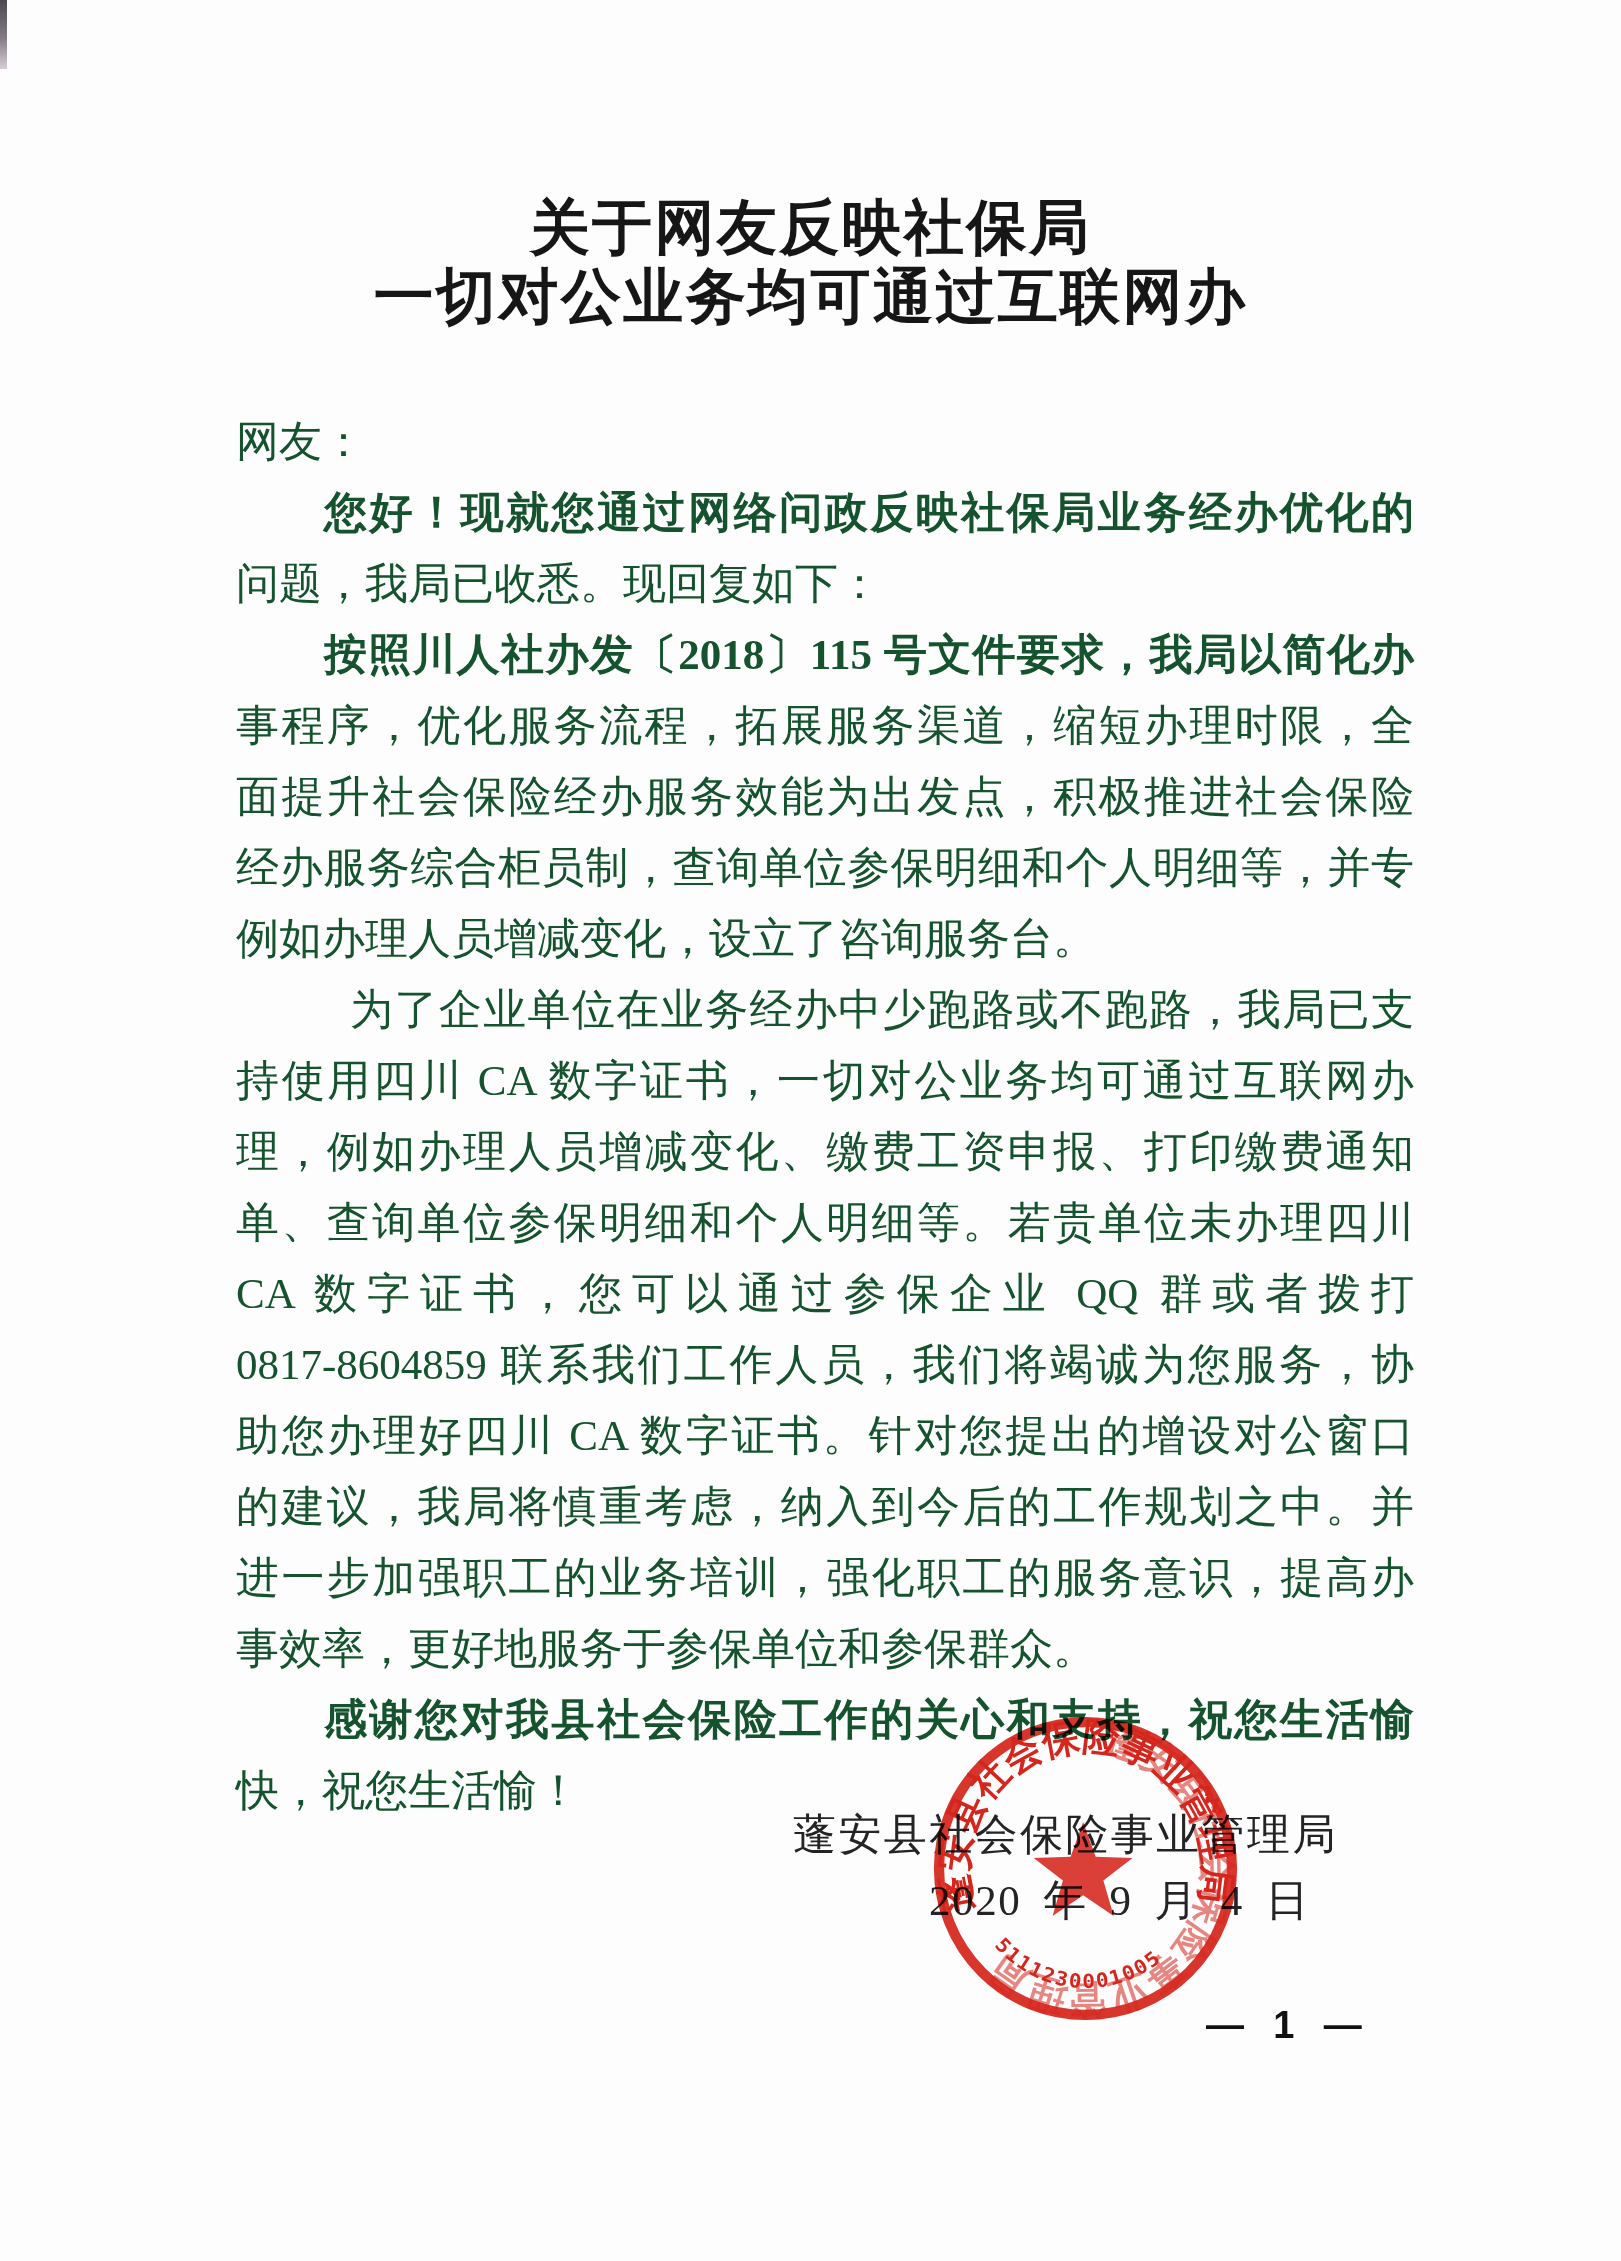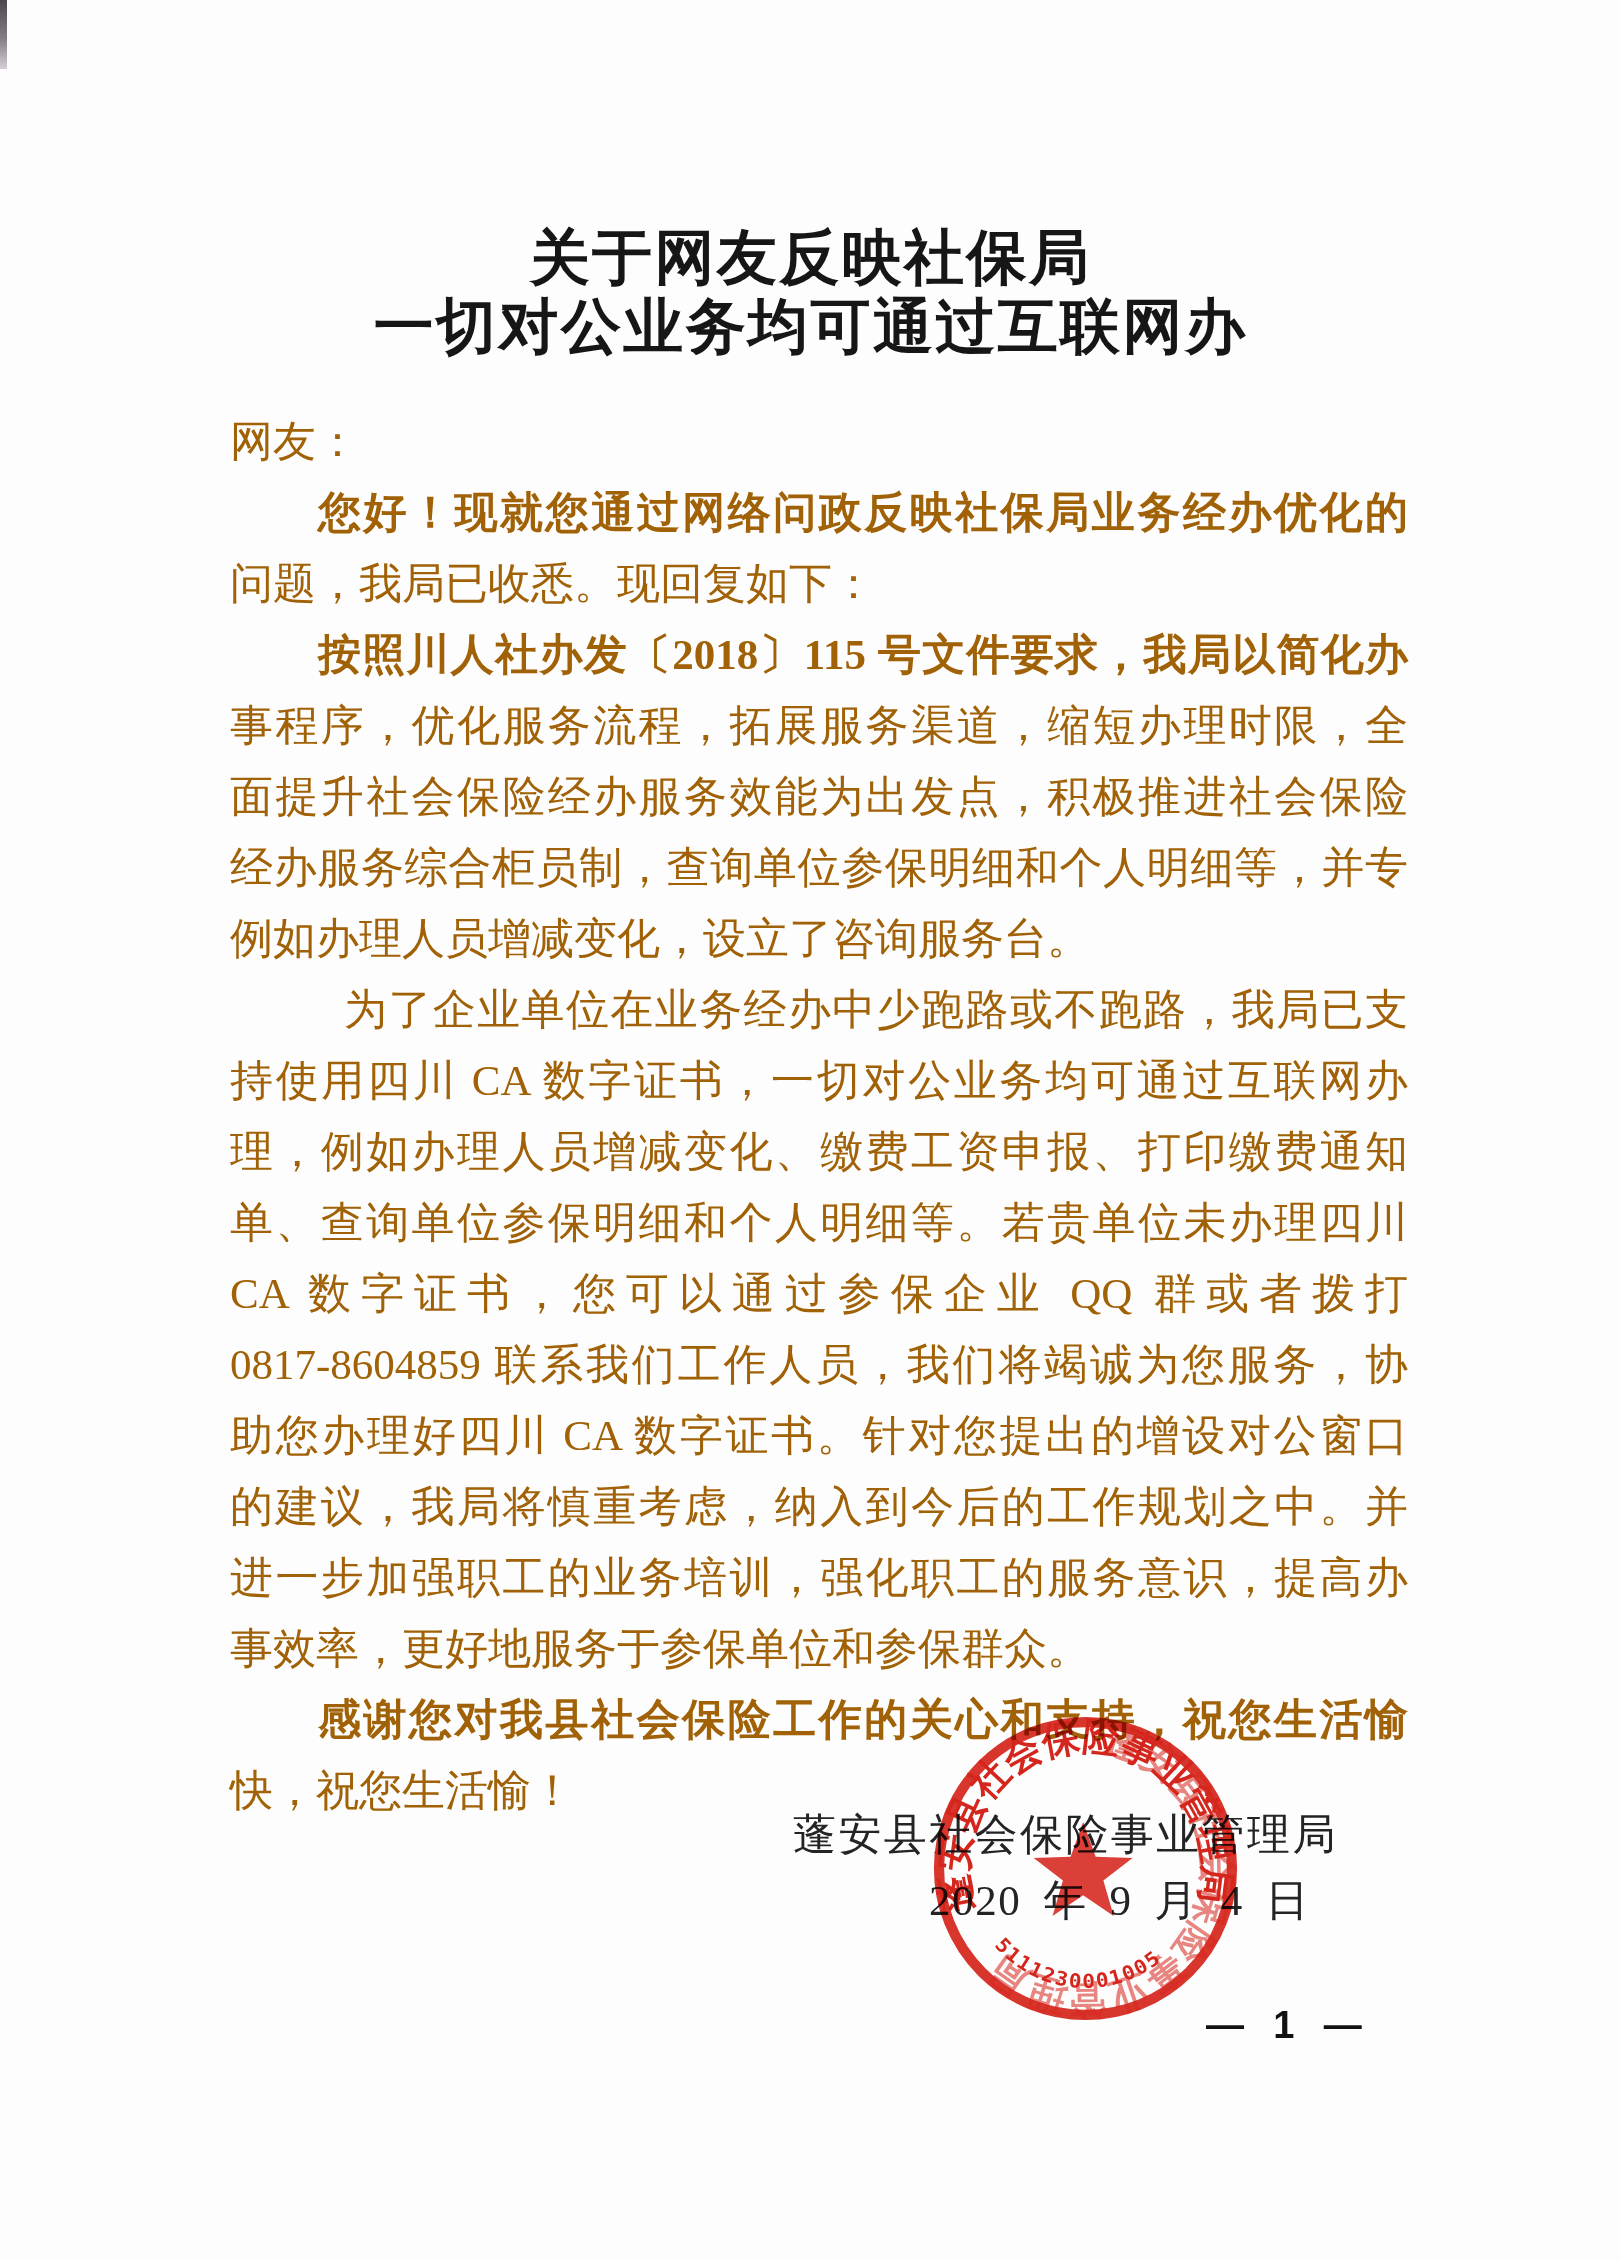--- a/index.html
+++ b/index.html
@@ -13,26 +13,26 @@
   }
   .corner-mark{
     position:absolute;left:0;top:0;width:7px;height:69px;
     background:linear-gradient(180deg,#2b2630 0%,#6f6472 55%,#cfc6cf 100%);
     opacity:.85;
   }
   .title-block{
     position:absolute;left:0;top:193px;width:100%;
     text-align:center;
     font-family:"Liberation Sans","DejaVu Sans",sans-serif;
-    font-weight:800;color:#161616;margin-top:30px;
+    font-weight:800;color:#161616;
   }
   .title-line{font-size:60px;line-height:69px;letter-spacing:2.4px;}
   .body-block{
-    position:absolute;left:230px;top:406px;width:1178px;
-    font-size:43px;line-height:71px;color:#a16207;
+    position:absolute;left:236px;top:406px;width:1178px;
+    font-size:43px;line-height:71px;color:#14532d;
   }
   .line{height:71px;overflow:visible;}
   .fill{text-align:justify;text-align-last:justify;}
   .short{text-align:left;}
   .ind{text-indent:88px;font-weight:bold;}
   .ind-lg{text-indent:114px;}
   .signature{
     position:absolute;left:793px;top:1806px;
     font-size:43px;letter-spacing:2.4px;color:#242426;white-space:nowrap;
   }

